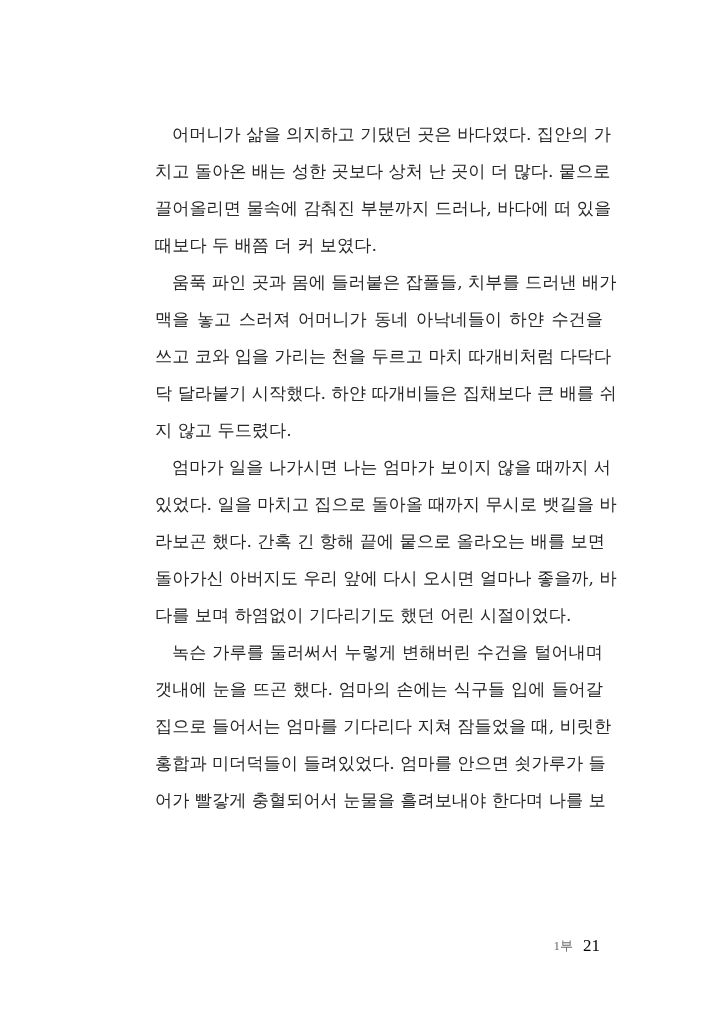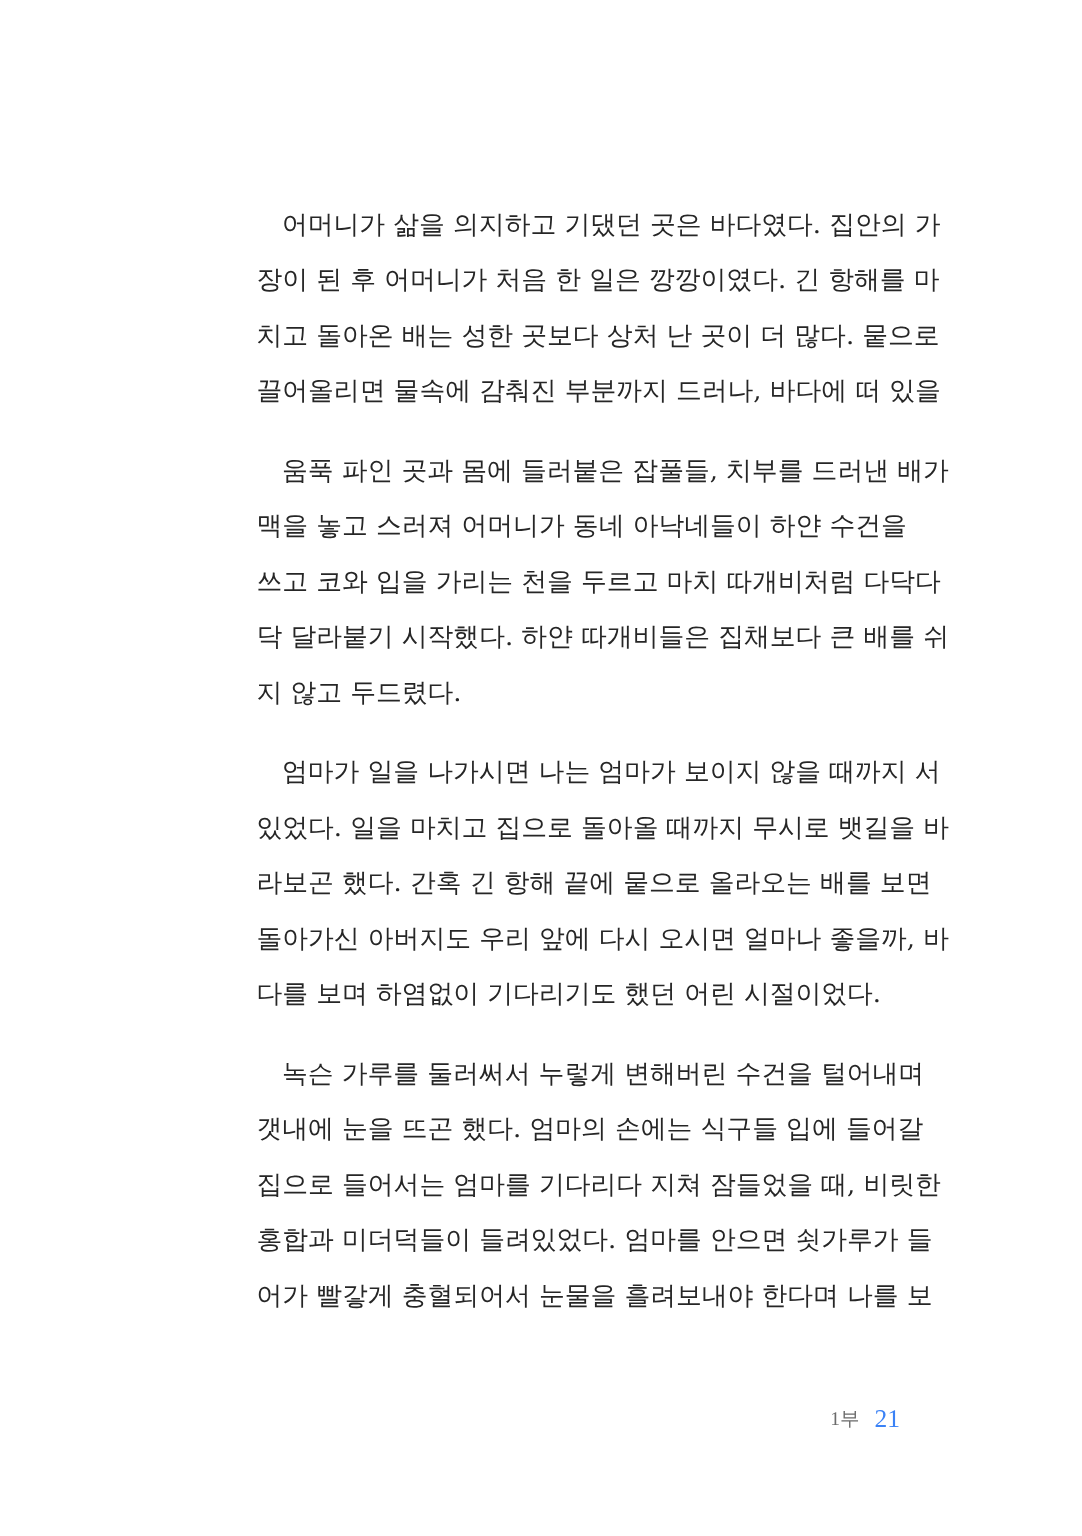--- a/index.html
+++ b/index.html
@@ -15,21 +15,21 @@
       font-family: "DejaVu Serif", "Liberation Serif", serif;
       color: #262626;
     }
     .page-body {
       position: absolute;
       left: 155px;
       top: 116px;
       width: 448px;
     }
     .paragraph {
-      margin: 16px;
+      margin: 0;
       padding: 0;
     }
     .line {
       display: block;
       height: 37px;
       line-height: 37px;
       font-size: 17.2px;
       white-space: nowrap;
       letter-spacing: 0px;
       text-align: justify;
@@ -52,32 +52,32 @@
       justify-content: flex-end;
       font-family: "Liberation Serif", serif;
     }
     .part-label {
       font-size: 13px;
       color: #6b6b6b;
       margin-right: 10px;
     }
     .page-number {
       font-size: 17px;
-      color: #3b82f6;
+      color: #000000;
     }
   </style>
 </head>
 <body>
 
 <div class="page-body">
   <div class="paragraph">
     <span class="line indent">어머니가 삶을 의지하고 기댔던 곳은 바다였다. 집안의 가</span>
-    <span class="line">장이 된 후 어머니가 처음 한 일은 깡깡이였다. 긴 항해를 마</span>
     <span class="line">치고 돌아온 배는 성한 곳보다 상처 난 곳이 더 많다. 뭍으로</span>
     <span class="line">끌어올리면 물속에 감춰진 부분까지 드러나, 바다에 떠 있을</span>
+    <span class="line last">때보다 두 배쯤 더 커 보였다.</span>
   </div>
   <div class="paragraph">
     <span class="line indent">움푹 파인 곳과 몸에 들러붙은 잡풀들, 치부를 드러낸 배가</span>
     <span class="line">맥을 놓고 스러져 어머니가 동네 아낙네들이 하얀 수건을</span>
     <span class="line">쓰고 코와 입을 가리는 천을 두르고 마치 따개비처럼 다닥다</span>
     <span class="line">닥 달라붙기 시작했다. 하얀 따개비들은 집채보다 큰 배를 쉬</span>
     <span class="line last">지 않고 두드렸다.</span>
   </div>
   <div class="paragraph">
     <span class="line indent">엄마가 일을 나가시면 나는 엄마가 보이지 않을 때까지 서</span>

